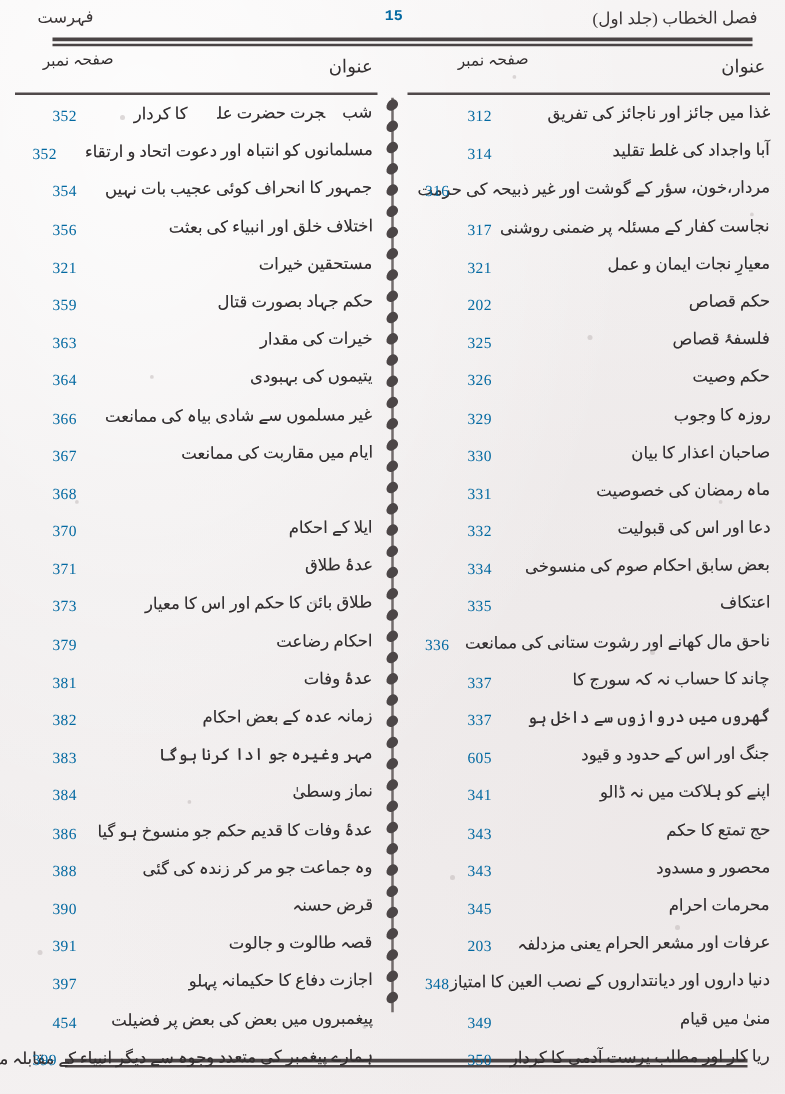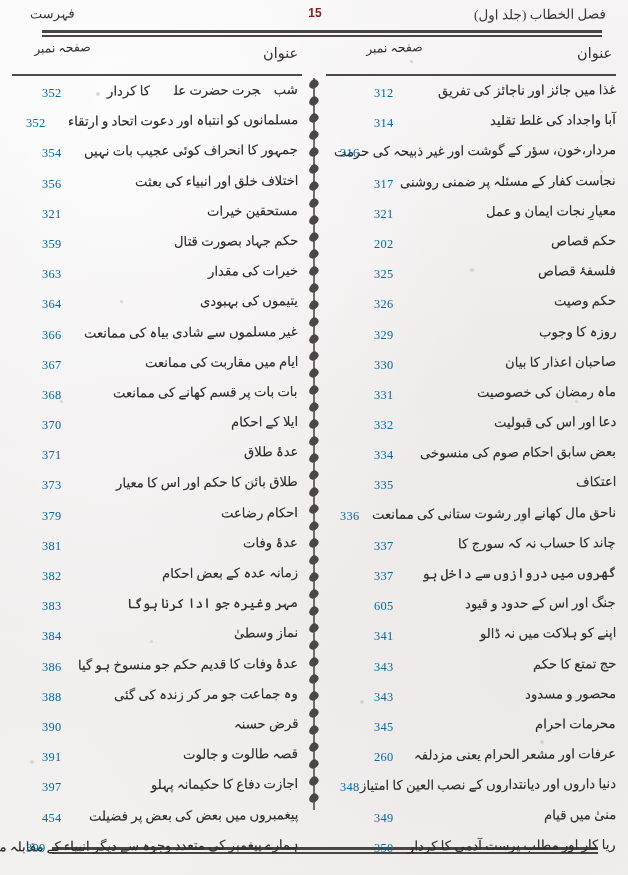--- a/index.html
+++ b/index.html
@@ -56,22 +56,22 @@
   .runhead-right {
     right: 6px;
     font-size: 13.5px;
     direction: rtl;
     transform: rotate(-0.5deg);
   }
   .runhead-center {
     left: 0; right: 0;
     text-align: center;
     font-size: 12px;
-    font-family: Liberation Sans, sans-serif;
-    color: #7f1d1d;
+    font-family: Liberation Mono, monospace;
+    color: #0369a1;
     font-weight: 600;
   }
 
   
   .rule-double {
     position: absolute;
     left: 42px;
     right: 26px;
     height: 7px;
   }
@@ -319,21 +319,21 @@
           <div class="entry">
             <span class="e-title">محصور و مسدود</span>
             <span class="e-page">343</span>
           </div>
           <div class="entry">
             <span class="e-title">محرمات احرام</span>
             <span class="e-page">345</span>
           </div>
           <div class="entry">
             <span class="e-title">عرفات اور مشعر الحرام یعنی مزدلفہ</span>
-            <span class="e-page">260</span>
+            <span class="e-page">203</span>
           </div>
           <div class="entry wide">
             <span class="e-title">دنیا داروں اور دیانتداروں کے نصب العین کا امتیاز</span>
             <span class="e-page">348</span>
           </div>
           <div class="entry">
             <span class="e-title">منیٰ میں قیام</span>
             <span class="e-page">349</span>
           </div>
           <div class="entry">
@@ -384,21 +384,20 @@
           </div>
           <div class="entry">
             <span class="e-title">غیر مسلموں سے شادی بیاہ کی ممانعت</span>
             <span class="e-page">366</span>
           </div>
           <div class="entry">
             <span class="e-title">ایام میں مقاربت کی ممانعت</span>
             <span class="e-page">367</span>
           </div>
           <div class="entry">
-            <span class="e-title">بات بات پر قسم کھانے کی ممانعت</span>
             <span class="e-page">368</span>
           </div>
           <div class="entry">
             <span class="e-title">ایلا کے احکام</span>
             <span class="e-page">370</span>
           </div>
           <div class="entry">
             <span class="e-title">عدۂ طلاق</span>
             <span class="e-page">371</span>
           </div>

